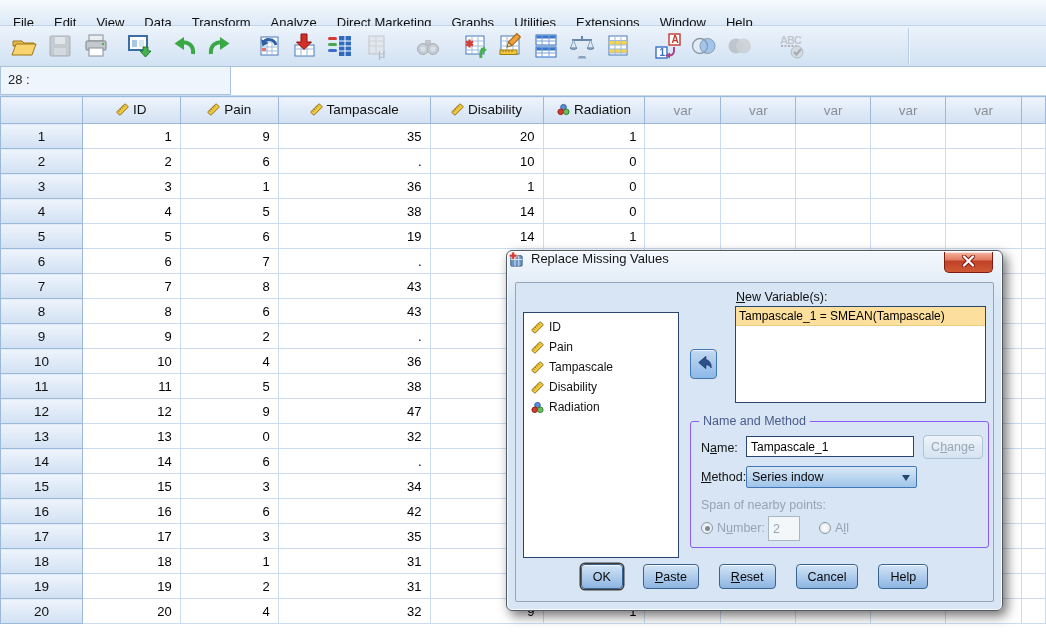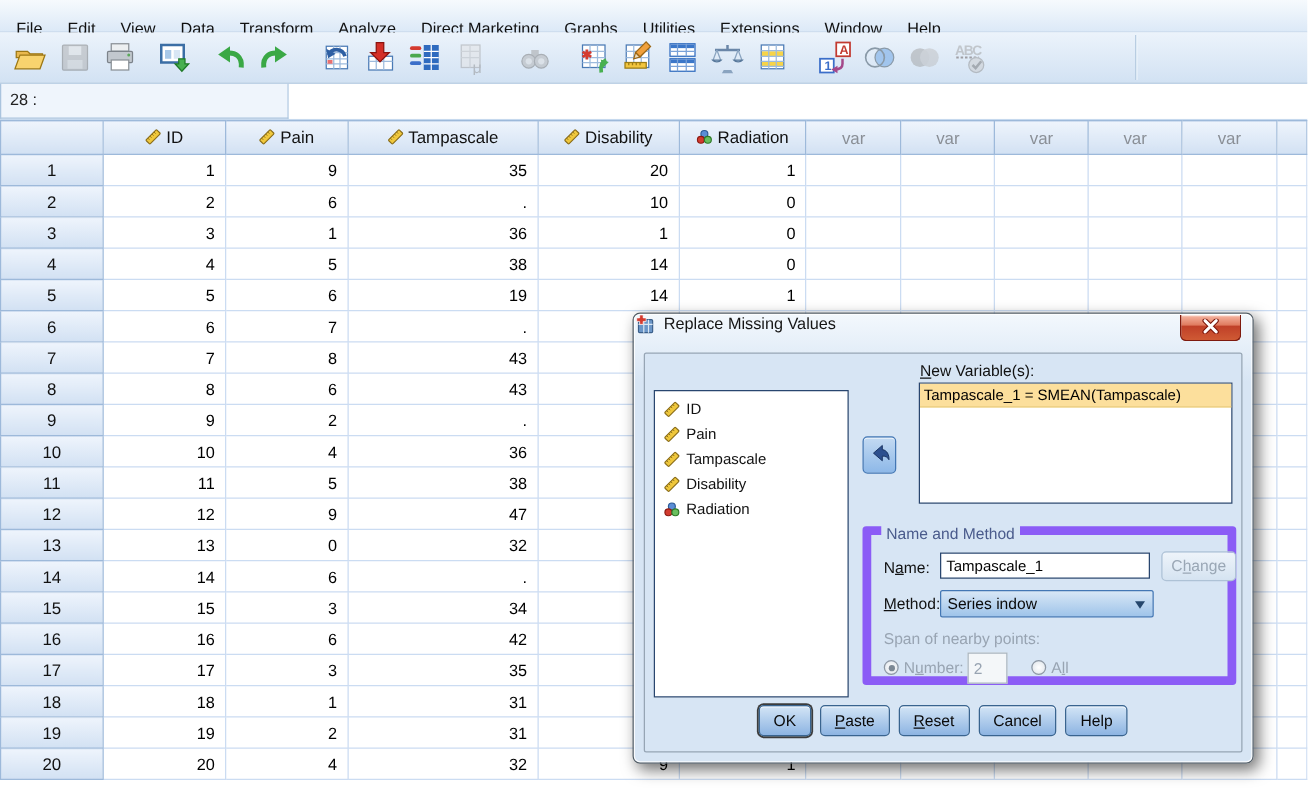--- a/index.html
+++ b/index.html
@@ -59,21 +59,21 @@
   .arrowbtn { position:absolute; left:174px; top:66px; width:27px; height:30px;
     background:linear-gradient(#c3daf2,#8db8e8); border:1px solid #4377b4; border-radius:4px;
     display:flex; align-items:center; justify-content:center; box-shadow:inset 0 1px 0 rgba(255,255,255,.7); }
 
   .nvlabel { position:absolute; left:220px; top:7px; font-size:12.5px; color:#111; }
   .nvlist { left:219px; top:23px; width:251px; height:97px; }
   .nvitem { font-size:12px; padding:2px 3px; color:#000; }
   .nvitem.selected { background:#fcdf9c; border-bottom:1px solid #e9cd80; }
 
   .groupbox { position:absolute; left:174px; top:138px; width:299px; height:127px;
-    border:7px solid #8b5cf6; border-radius:3px; }
+    border:1px solid #8b5cf6; border-radius:3px; }
   .grouptitle { position:absolute; top:-8px; left:8px; background:#d7e5f4; padding:0 4px;
     color:#4a5b8c; font-size:12.5px; }
   .glbl { position:absolute; font-size:12.5px; color:#111; }
   .disabled-text { color:#98a4b2; }
   .namefield { position:absolute; left:55px; top:14px; width:168px; height:21px;
     border:1px solid #29466f; background:#fff; font:12px "Liberation Sans",sans-serif; padding:0 4px; }
   .changebtn { position:absolute; left:232px; top:13px; width:60px; height:24px;
     background:linear-gradient(#eef4fa,#d5e3f1); border:1px solid #aec2d6; border-radius:4px;
     color:#9aa7b5; font:12.5px "Liberation Sans",sans-serif; }
   .dropdown { position:absolute; left:55px; top:44px; width:171px; height:22px;
@@ -81,21 +81,21 @@
     display:flex; align-items:center; font-size:12.5px; color:#0a0a0a; padding-left:5px; }
   .ddarrow { position:absolute; right:6px; top:8px; width:0; height:0;
     border-left:4.5px solid transparent; border-right:4.5px solid transparent; border-top:6px solid #25476d; }
   .radio { position:absolute; width:12px; height:12px; border-radius:50%;
     border:1px solid #8e98a4; background:radial-gradient(#fff,#dde3e9); }
   .radio.selected::after { content:""; position:absolute; left:2.5px; top:2.5px; width:5px; height:5px;
     border-radius:50%; background:#7c8894; }
   .numfield { position:absolute; left:77px; top:94px; width:32px; height:25px;
     border:1px solid #a9b5bf; background:#f4f7f9; color:#98a4b2; font:12.5px "Liberation Sans",sans-serif; padding:0 4px; }
 
-  .btnrow { position:absolute; left:0; right:0; top:281px; display:flex; justify-content:center; gap:7px; }
+  .btnrow { position:absolute; left:0; right:0; top:281px; display:flex; justify-content:center; gap:20px; }
   .dlgbtn { height:25px; padding:0 11px; background:linear-gradient(#d3e5f6,#8db4e2);
     border:1px solid #39648f; border-radius:4px; font:12.5px "Liberation Sans",sans-serif; color:#0a0a0a;
     box-shadow:inset 0 1px 0 rgba(255,255,255,.75); }
   .dlgbtn.default { box-shadow:0 0 0 1.5px #3c3c3c, inset 0 1px 0 rgba(255,255,255,.75); }
 </style>
 </head>
 <body>
 
 <div>
   <div class="menubar" id="menubar">
@@ -302,21 +302,21 @@
         </span>
       </div>
       <div class="tbtn disabled">
         <span class="vicon">
           <svg viewBox="0 0 28 28">
             <circle cx="10" cy="14" r="7.5" fill="#9aa2aa"></circle>
             <circle cx="17.5" cy="14" r="7.5" fill="#b4bac0" opacity=".92"></circle>
           </svg>
         </span>
       </div>
-      <div class="tbtn disabled" style="">
+      <div class="tbtn disabled" style="margin-left: 16px;">
         <span class="vicon">
           <svg viewBox="0 0 28 28">
             <text x="2" y="12" font-size="11" font-weight="bold" fill="#9aa0a6" letter-spacing="-1">ABC</text>
             <path d="M3 14h18" stroke="#c23a30" stroke-width="1.5" stroke-dasharray="2 1.5"></path>
             <circle cx="19" cy="20" r="6" fill="#c9cdd1" stroke="#8a9096"></circle>
             <path d="M16 20l2.5 2.5L23 17" fill="none" stroke="#6a7076" stroke-width="2"></path>
           </svg>
         </span>
       </div>
     </div>

